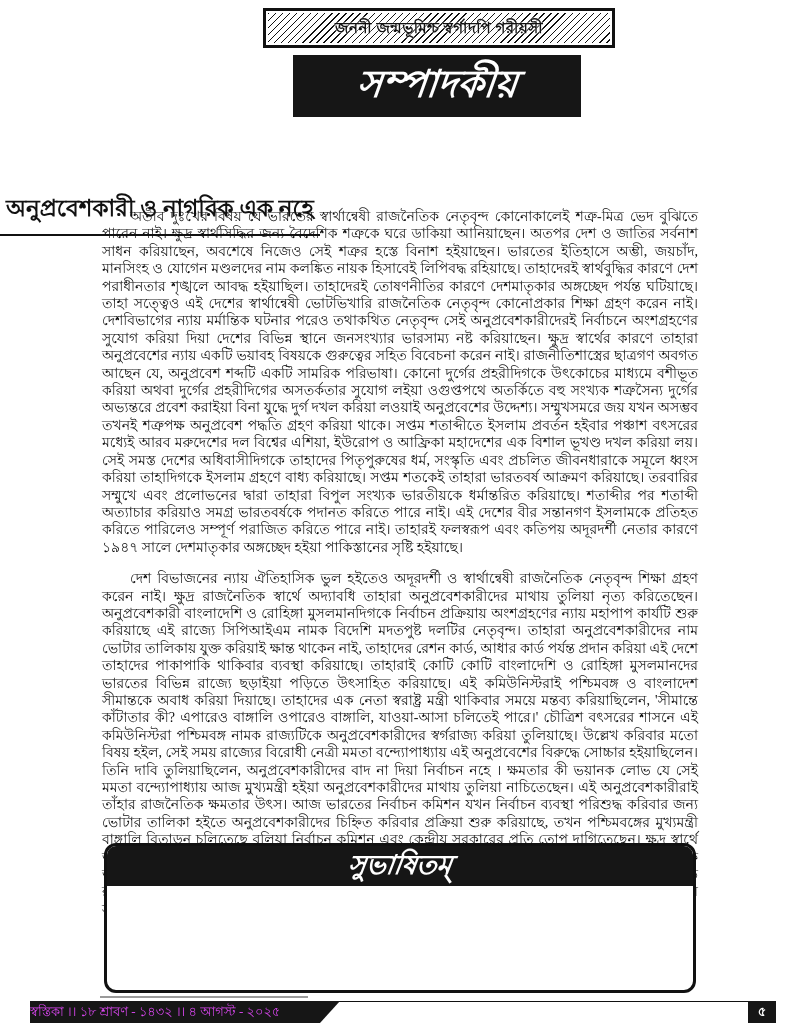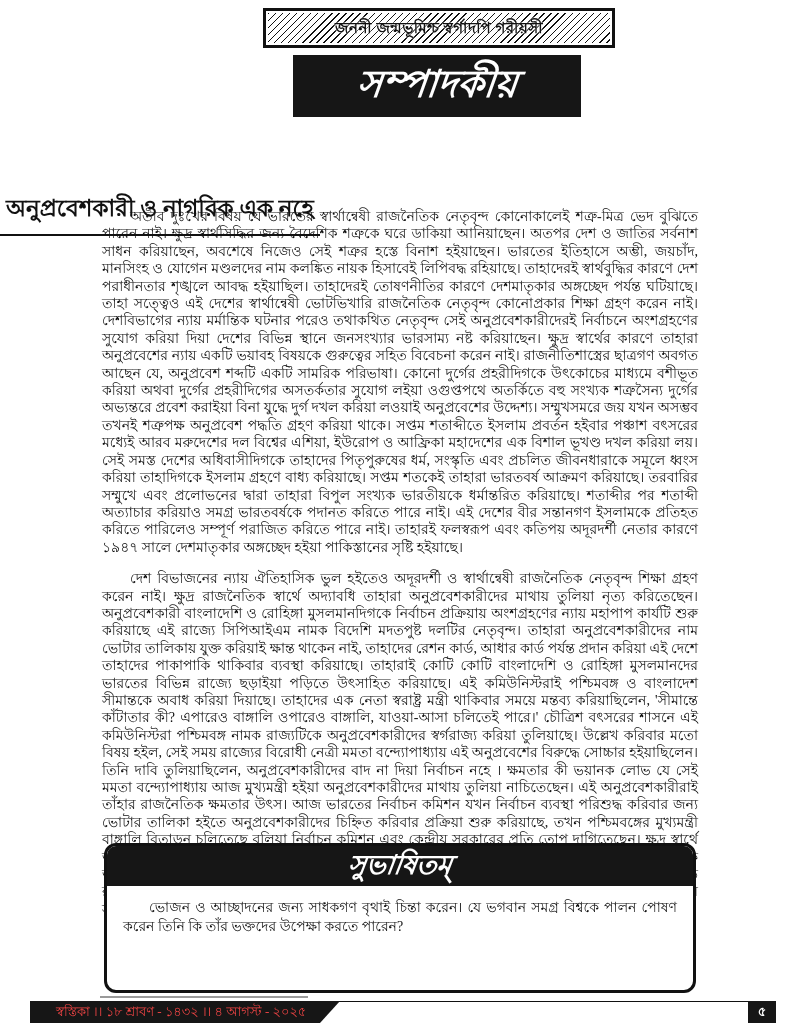--- a/index.html
+++ b/index.html
@@ -67,22 +67,22 @@
   }
   .faint-line{
     position:absolute;left:100px;top:996px;width:208px;height:2px;background:#9a9a9a;
   }
   
   .footer-rule{
     position:absolute;left:30px;top:1001px;width:740px;height:1px;background:#111;
   }
   .footer-bar{
     position:absolute;left:30px;top:1001px;width:310px;height:22px;
-    background:#161616;color:#ef4444;display:flex;align-items:center;
-    padding-left:26px;box-sizing:border-box;font-size:13px;white-space:nowrap;
+    background:#161616;color:#d946ef;display:flex;align-items:center;
+    padding-left:0;box-sizing:border-box;font-size:13px;white-space:nowrap;
     clip-path:polygon(0 0,100% 0,calc(100% - 20px) 100%,0 100%);
   }
   .page-num-box{
     position:absolute;right:22px;top:1001px;width:28px;height:22px;
     background:#161616;color:#fff;display:flex;align-items:center;justify-content:center;
     font-size:13px;font-weight:bold;
   }
 </style>
 </head>
 <body>
@@ -104,21 +104,20 @@
 <div class="body-col">
   <p>অতীব দুঃখের বিষয় যে ভারতের স্বার্থান্বেষী রাজনৈতিক নেতৃবৃন্দ কোনোকালেই শত্রু-মিত্র ভেদ বুঝিতে পারেন নাই। ক্ষুদ্র স্বার্থসিদ্ধির জন্য বৈদেশিক শত্রুকে ঘরে ডাকিয়া আনিয়াছেন। অতপর দেশ ও জাতির সর্বনাশ সাধন করিয়াছেন, অবশেষে নিজেও সেই শত্রুর হস্তে বিনাশ হইয়াছেন। ভারতের ইতিহাসে অম্ভী, জয়চাঁদ, মানসিংহ ও যোগেন মণ্ডলদের নাম কলঙ্কিত নায়ক হিসাবেই লিপিবদ্ধ রহিয়াছে। তাহাদেরই স্বার্থবুদ্ধির কারণে দেশ পরাধীনতার শৃঙ্খলে আবদ্ধ হইয়াছিল। তাহাদেরই তোষণনীতির কারণে দেশমাতৃকার অঙ্গচ্ছেদ পর্যন্ত ঘটিয়াছে। তাহা সত্ত্বেও এই দেশের স্বার্থান্বেষী ভোটভিখারি রাজনৈতিক নেতৃবৃন্দ কোনোপ্রকার শিক্ষা গ্রহণ করেন নাই। দেশবিভাগের ন্যায় মর্মান্তিক ঘটনার পরেও তথাকথিত নেতৃবৃন্দ সেই অনুপ্রবেশকারীদেরই নির্বাচনে অংশগ্রহণের সুযোগ করিয়া দিয়া দেশের বিভিন্ন স্থানে জনসংখ্যার ভারসাম্য নষ্ট করিয়াছেন। ক্ষুদ্র স্বার্থের কারণে তাহারা অনুপ্রবেশের ন্যায় একটি ভয়াবহ বিষয়কে গুরুত্বের সহিত বিবেচনা করেন নাই। রাজনীতিশাস্ত্রের ছাত্রগণ অবগত আছেন যে, অনুপ্রবেশ শব্দটি একটি সামরিক পরিভাষা। কোনো দুর্গের প্রহরীদিগকে উৎকোচের মাধ্যমে বশীভূত করিয়া অথবা দুর্গের প্রহরীদিগের অসতর্কতার সুযোগ লইয়া ওগুপ্তপথে অতর্কিতে বহু সংখ্যক শত্রুসৈন্য দুর্গের অভ্যন্তরে প্রবেশ করাইয়া বিনা যুদ্ধে দুর্গ দখল করিয়া লওয়াই অনুপ্রবেশের উদ্দেশ্য। সম্মুখসমরে জয় যখন অসম্ভব তখনই শত্রুপক্ষ অনুপ্রবেশ পদ্ধতি গ্রহণ করিয়া থাকে। সপ্তম শতাব্দীতে ইসলাম প্রবর্তন হইবার পঞ্চাশ বৎসরের মধ্যেই আরব মরুদেশের দল বিশ্বের এশিয়া, ইউরোপ ও আফ্রিকা মহাদেশের এক বিশাল ভূখণ্ড দখল করিয়া লয়। সেই সমস্ত দেশের অধিবাসীদিগকে তাহাদের পিতৃপুরুষের ধর্ম, সংস্কৃতি এবং প্রচলিত জীবনধারাকে সমূলে ধ্বংস করিয়া তাহাদিগকে ইসলাম গ্রহণে বাধ্য করিয়াছে। সপ্তম শতকেই তাহারা ভারতবর্ষ আক্রমণ করিয়াছে। তরবারির সম্মুখে এবং প্রলোভনের দ্বারা তাহারা বিপুল সংখ্যক ভারতীয়কে ধর্মান্তরিত করিয়াছে। শতাব্দীর পর শতাব্দী অত্যাচার করিয়াও সমগ্র ভারতবর্ষকে পদানত করিতে পারে নাই। এই দেশের বীর সন্তানগণ ইসলামকে প্রতিহত করিতে পারিলেও সম্পূর্ণ পরাজিত করিতে পারে নাই। তাহারই ফলস্বরূপ এবং কতিপয় অদূরদর্শী নেতার কারণে ১৯৪৭ সালে দেশমাতৃকার অঙ্গচ্ছেদ হইয়া পাকিস্তানের সৃষ্টি হইয়াছে।</p>
   <p>দেশ বিভাজনের ন্যায় ঐতিহাসিক ভুল হইতেও অদূরদর্শী ও স্বার্থান্বেষী রাজনৈতিক নেতৃবৃন্দ শিক্ষা গ্রহণ করেন নাই। ক্ষুদ্র রাজনৈতিক স্বার্থে অদ্যাবধি তাহারা অনুপ্রবেশকারীদের মাথায় তুলিয়া নৃত্য করিতেছেন। অনুপ্রবেশকারী বাংলাদেশি ও রোহিঙ্গা মুসলমানদিগকে নির্বাচন প্রক্রিয়ায় অংশগ্রহণের ন্যায় মহাপাপ কার্যটি শুরু করিয়াছে এই রাজ্যে সিপিআইএম নামক বিদেশি মদতপুষ্ট দলটির নেতৃবৃন্দ। তাহারা অনুপ্রবেশকারীদের নাম ভোটার তালিকায় যুক্ত করিয়াই ক্ষান্ত থাকেন নাই, তাহাদের রেশন কার্ড, আধার কার্ড পর্যন্ত প্রদান করিয়া এই দেশে তাহাদের পাকাপাকি থাকিবার ব্যবস্থা করিয়াছে। তাহারাই কোটি কোটি বাংলাদেশি ও রোহিঙ্গা মুসলমানদের ভারতের বিভিন্ন রাজ্যে ছড়াইয়া পড়িতে উৎসাহিত করিয়াছে। এই কমিউনিস্টরাই পশ্চিমবঙ্গ ও বাংলাদেশ সীমান্তকে অবাধ করিয়া দিয়াছে। তাহাদের এক নেতা স্বরাষ্ট্র মন্ত্রী থাকিবার সময়ে মন্তব্য করিয়াছিলেন, 'সীমান্তে কাঁটাতার কী? এপারেও বাঙ্গালি ওপারেও বাঙ্গালি, যাওয়া-আসা চলিতেই পারে।' চৌত্রিশ বৎসরের শাসনে এই কমিউনিস্টরা পশ্চিমবঙ্গ নামক রাজ্যটিকে অনুপ্রবেশকারীদের স্বর্গরাজ্য করিয়া তুলিয়াছে। উল্লেখ করিবার মতো বিষয় হইল, সেই সময় রাজ্যের বিরোধী নেত্রী মমতা বন্দ্যোপাধ্যায় এই অনুপ্রবেশের বিরুদ্ধে সোচ্চার হইয়াছিলেন। তিনি দাবি তুলিয়াছিলেন, অনুপ্রবেশকারীদের বাদ না দিয়া নির্বাচন নহে । ক্ষমতার কী ভয়ানক লোভ যে সেই মমতা বন্দ্যোপাধ্যায় আজ মুখ্যমন্ত্রী হইয়া অনুপ্রবেশকারীদের মাথায় তুলিয়া নাচিতেছেন। এই অনুপ্রবেশকারীরাই তাঁহার রাজনৈতিক ক্ষমতার উৎস। আজ ভারতের নির্বাচন কমিশন যখন নির্বাচন ব্যবস্থা পরিশুদ্ধ করিবার জন্য ভোটার তালিকা হইতে অনুপ্রবেশকারীদের চিহ্নিত করিবার প্রক্রিয়া শুরু করিয়াছে, তখন পশ্চিমবঙ্গের মুখ্যমন্ত্রী বাঙ্গালি বিতাড়ন চলিতেছে বলিয়া নির্বাচন কমিশন এবং কেন্দ্রীয় সরকারের প্রতি তোপ দাগিতেছেন। ক্ষুদ্র স্বার্থে অনুপ্রবেশকারী এবং প্রকৃত নাগরিকদের এক করিয়া ফেলিয়াছেন।  পশ্চিমবঙ্গে শুভবুদ্ধিসম্পন্ন মানুষদিগকে অনুধাবন করিতে হইবে বহিরাগত শত্রুদের জন্যই একবার দেশমাতৃকার অঙ্গচ্ছেদ হইয়াছে। আশির দশক হইতে রাষ্ট্রীয় স্বয়ংসেবক সঙ্ঘ এই অনুপ্রবেশকারীদের সম্পর্কে দেশবাসীকে সচেতন করিয়া আসিতেছে। এখনো বাঙ্গালি সচেতন না হইলে পশ্চিমবঙ্গ যে শীঘ্রই শত্রু কবলিত হইতে চলিয়াছে তাহা আর বলিবার অপেক্ষা রাখে না।</p>
 </div>
 
 <div class="quote-box">
   <div class="quote-header">
     <span class="quote-header-text">সুভাষিতম্</span>
   </div>
   <div class="quote-body">
-    <p class="quote-translation">ভোজন ও আচ্ছাদনের জন্য সাধকগণ বৃথাই চিন্তা করেন। যে ভগবান সমগ্র বিশ্বকে পালন পোষণ করেন তিনি কি তাঁর ভক্তদের উপেক্ষা করতে পারেন?</p>
   </div>
 </div>
 
 <div class="faint-line"></div>
 
 <div class="footer-rule"></div>
 <div class="footer-bar">
   <span>স্বস্তিকা ।। ১৮ শ্রাবণ - ১৪৩২ ।। ৪ আগস্ট - ২০২৫</span>
 </div>
 <div class="page-num-box">

